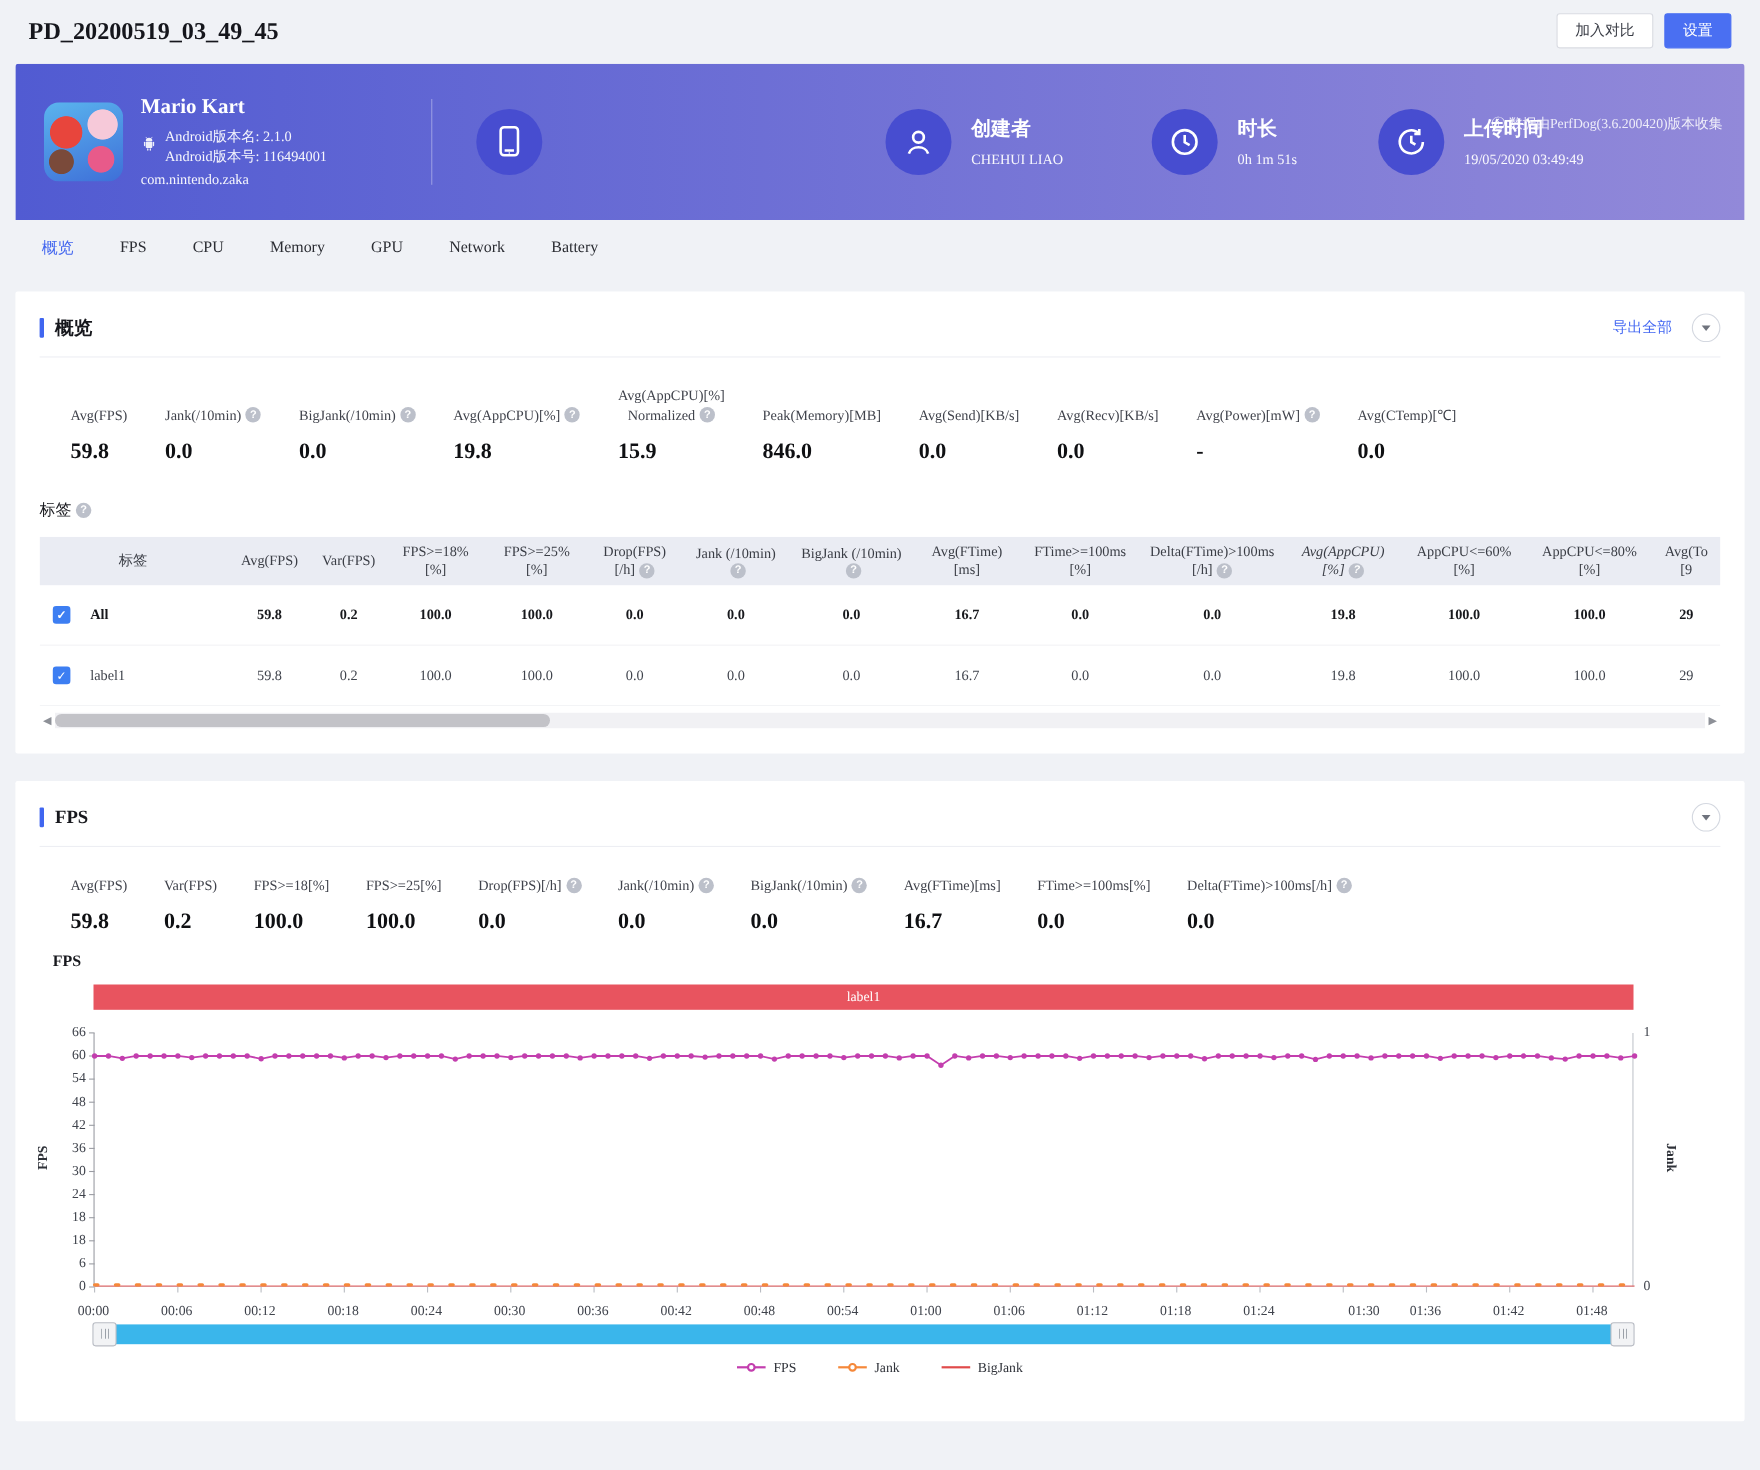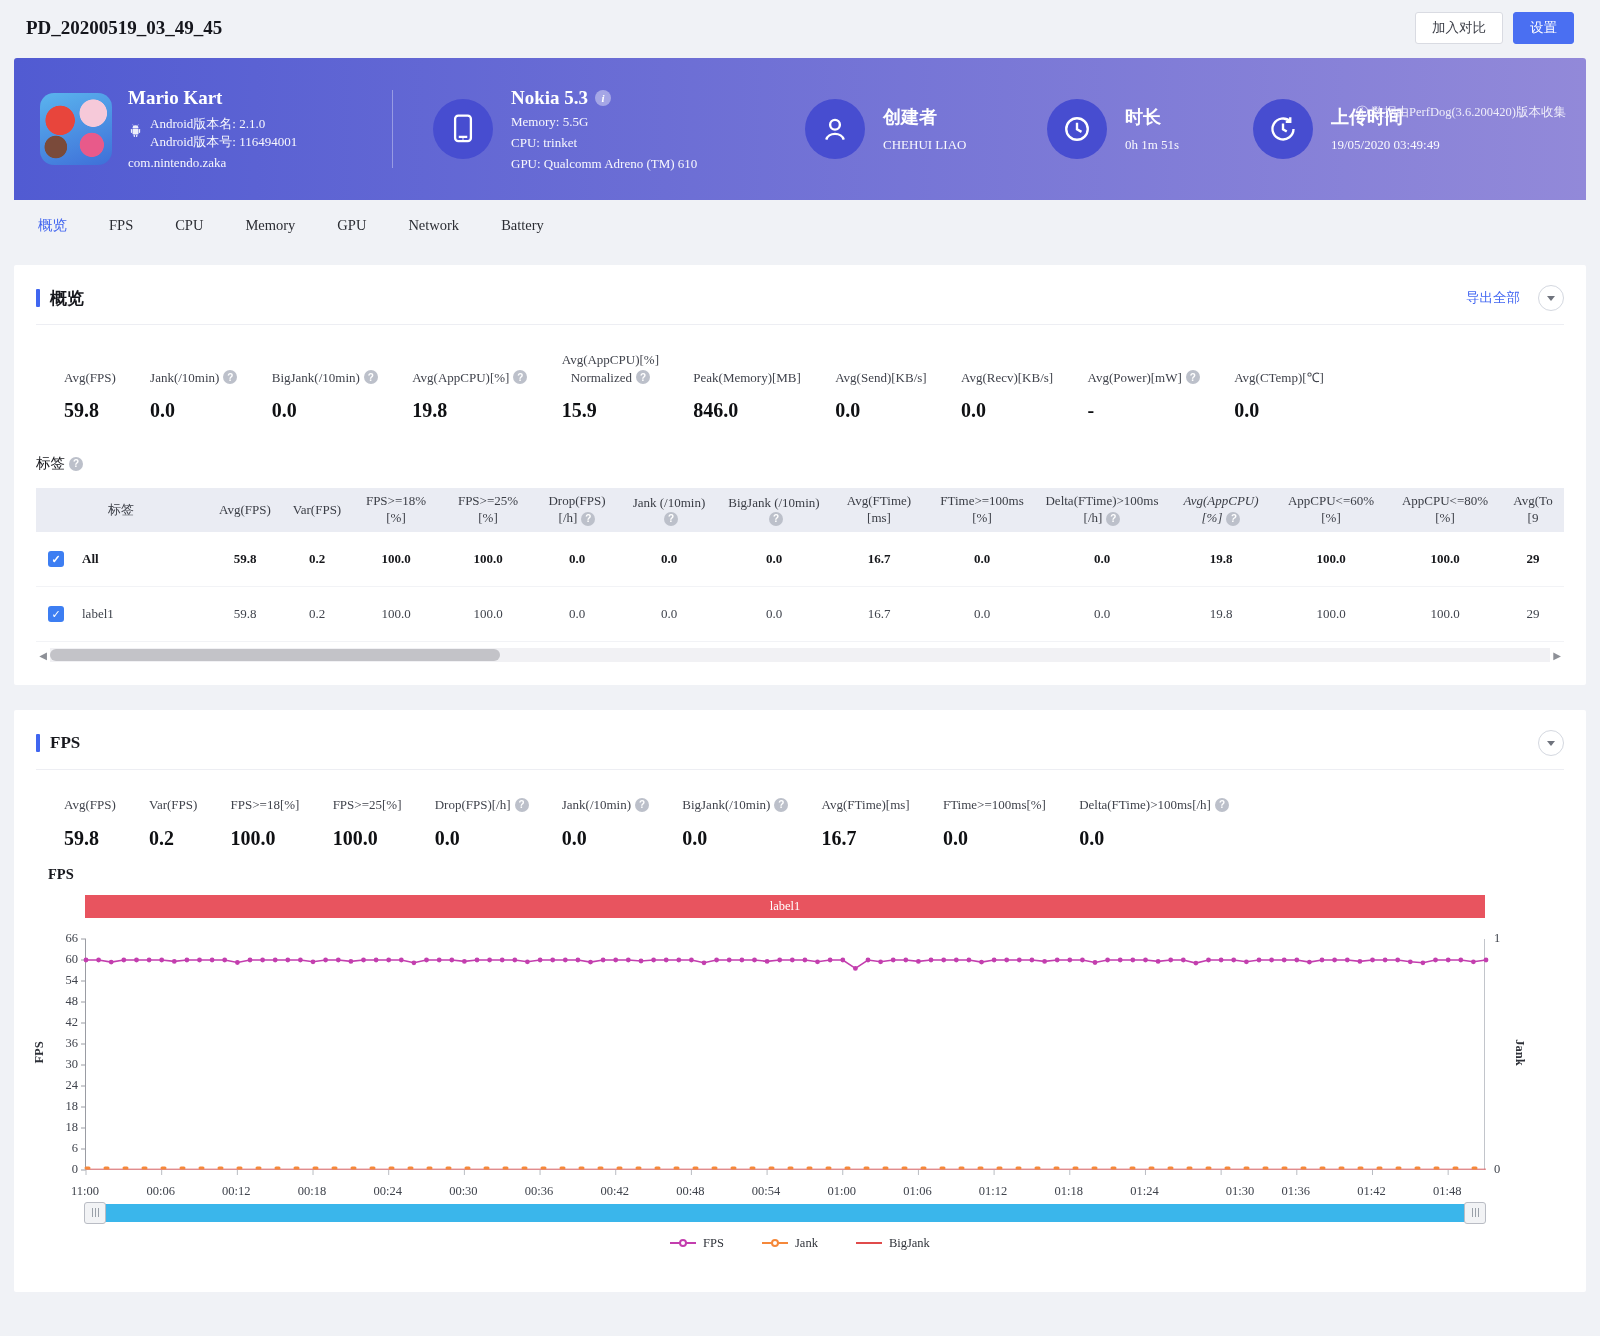--- a/index.html
+++ b/index.html
@@ -1,21 +1,21 @@
 <!DOCTYPE html>
 <html><head>
 <meta charset="utf-8">
 <style>
   * { box-sizing: border-box; margin: 0; padding: 0; }
   html,body { width:1600px; height:1336px; overflow:hidden; }
   body { background:#f0f2f6; font-family:"Liberation Serif", serif; color:#17181d; }
 
   
   .topbar { display:flex; align-items:center; height:56px; padding:0 26px; }
-  .page-title { font-size:19px; font-weight:bold; color:#15161c; }
+  .page-title { font-size:22px; font-weight:bold; color:#15161c; }
   .topbar-actions { margin-left:auto; display:flex; gap:10px; }
   .btn { height:32px; padding:0 16px; border-radius:3px; font-size:13.5px; cursor:pointer;
          font-family:"Liberation Sans", sans-serif; display:flex; align-items:center; }
   .btn-plain { background:#fff; border:1px solid #d9dbe2; color:#3a3d46; }
   .btn-primary { background:#4a6ff2; border:1px solid #4a6ff2; color:#fff; }
 
   
   .hero { margin:2px 14px 0; border-radius:3px 3px 0 0; overflow:hidden; }
   .hero-main { position:relative; height:142px; display:flex; align-items:center;
                background:linear-gradient(90deg,#515bd2,#9289d9); }
@@ -184,29 +184,20 @@
 
     <div class="vdiv"></div>
 
     <div class="dev-block">
       <div class="icircle">
         <svg width="30" height="34" viewBox="0 0 24 28" fill="none" stroke="#fff" stroke-width="1.9">
           <rect x="5.5" y="3" width="13" height="21" rx="2.6"></rect>
           <line x1="8.5" y1="20.5" x2="15.5" y2="20.5"></line>
           <circle cx="12" cy="22.3" r="0.6" fill="#fff" stroke="none"></circle>
         </svg>
-      </div>
-      <div class="dev-text">
-        <div class="dev-name">
-          <span>Nokia 5.3</span>
-          <span class="iinfo">i</span>
-        </div>
-        <div class="dev-line">Memory: 5.5G</div>
-        <div class="dev-line">CPU: trinket</div>
-        <div class="dev-line">GPU: Qualcomm Adreno (TM) 610</div>
       </div>
     </div>
 
     <div class="meta-block mb-creator">
       <div class="icircle">
         <svg width="30" height="30" viewBox="0 0 24 24" fill="none" stroke="#fff" stroke-width="1.9">
           <circle cx="12" cy="8.6" r="3.9"></circle>
           <path d="M5 20.5a7.2 6 0 0 1 14 0"></path>
         </svg>
       </div>
@@ -721,21 +712,21 @@
       <div class="ylab" style="top: 120px;">42</div>
       <div class="ylab" style="top: 141px;">36</div>
       <div class="ylab" style="top: 162px;">30</div>
       <div class="ylab" style="top: 183px;">24</div>
       <div class="ylab" style="top: 204px;">18</div>
       <div class="ylab" style="top: 225px;">18</div>
       <div class="ylab" style="top: 246px;">6</div>
       <div class="ylab" style="top: 267px;">0</div>
       <div class="yrlab" style="top: 36px;">1</div>
       <div class="yrlab" style="top: 267px;">0</div>
-      <div class="xlab" style="left: 19px;">11:00</div>
+      <div class="xlab" style="left: 19px;">00:00</div>
       <div class="xlab" style="left: 94.6757px;">00:06</div>
       <div class="xlab" style="left: 170.351px;">00:12</div>
       <div class="xlab" style="left: 246.027px;">00:18</div>
       <div class="xlab" style="left: 321.703px;">00:24</div>
       <div class="xlab" style="left: 397.378px;">00:30</div>
       <div class="xlab" style="left: 473.054px;">00:36</div>
       <div class="xlab" style="left: 548.73px;">00:42</div>
       <div class="xlab" style="left: 624.405px;">00:48</div>
       <div class="xlab" style="left: 700.081px;">00:54</div>
       <div class="xlab" style="left: 775.757px;">01:00</div>

